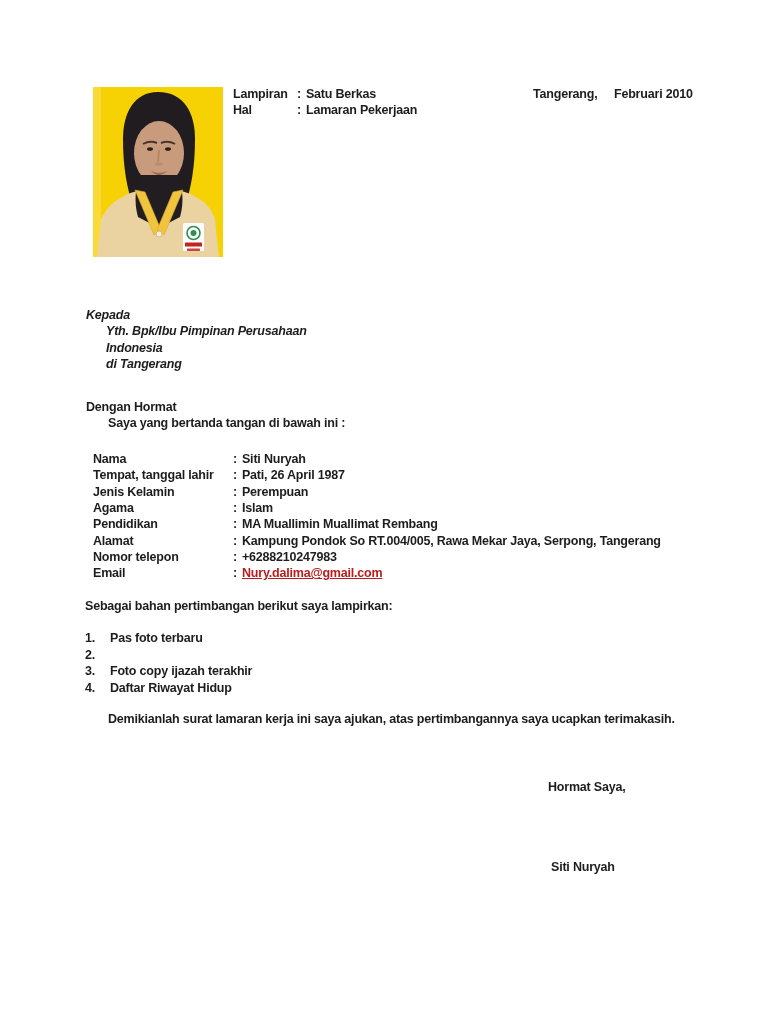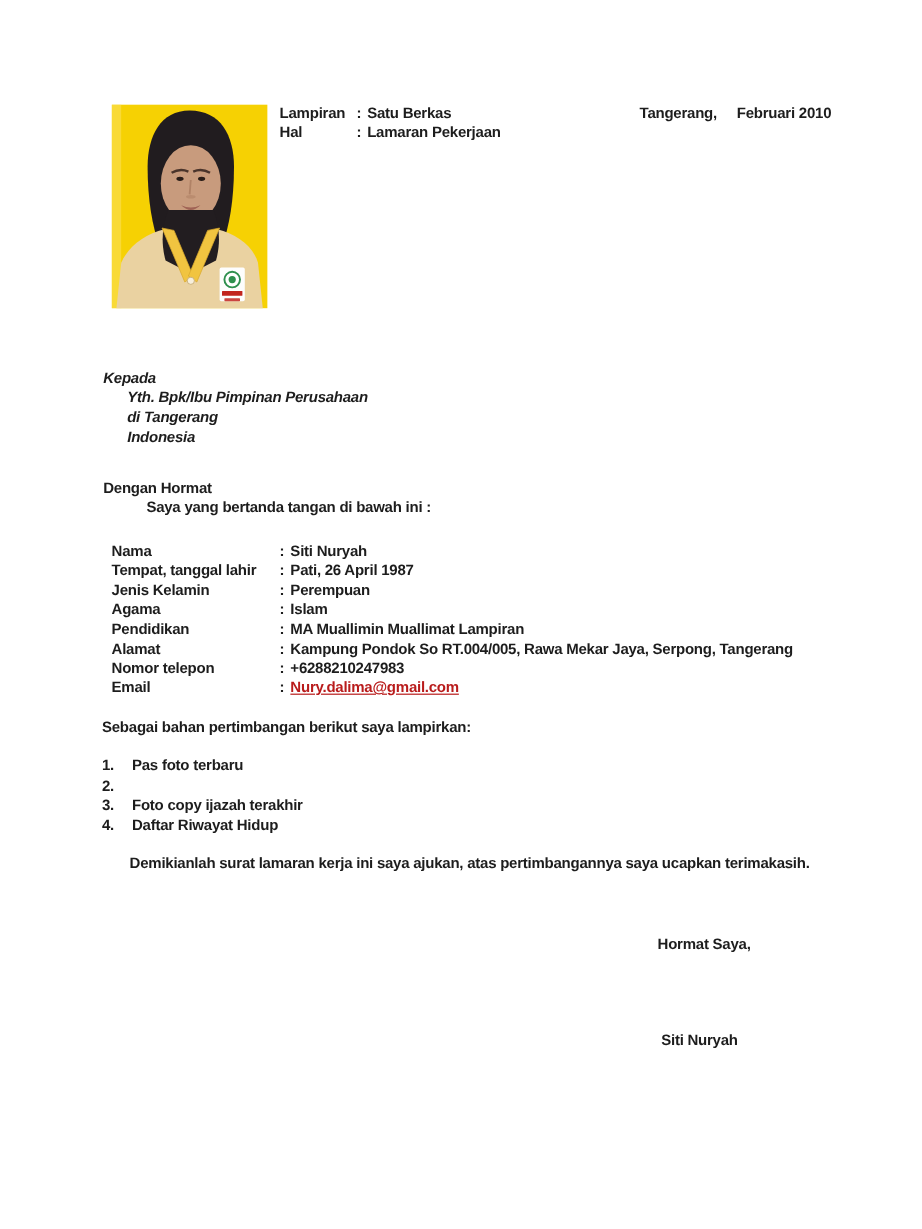--- a/index.html
+++ b/index.html
@@ -30,21 +30,21 @@
   
   .city{left:533px;top:86px;}
   .date{left:614px;top:86px;}
 
   
   .recipient{left:86px;top:307px;font-style:italic;}
   .recipient .indent{margin-left:20px;}
 
   
   .opening{left:86px;top:399px;}
-  .opening .indent{margin-left:36px;}
+  .opening .indent{margin-left:22px;}
 
   
   .biodata{left:93px;top:451px;width:640px;}
   .bio-row{display:flex;line-height:16.35px;align-items:flex-end;}
   .bio-label{width:140px;flex:0 0 140px;}
   .bio-value{display:flex;white-space:nowrap;}
   .email-link{color:#b91c1c;text-decoration:underline;cursor:pointer;}
 
   
   .attach-intro{left:85px;top:598px;}
@@ -106,22 +106,22 @@
       <span>Lamaran Pekerjaan</span>
   </div>
 </div>
 
 <span class="abs city">Tangerang,</span>
 <span class="abs date">Februari 2010</span>
 
 <div class="abs recipient">
   <div>Kepada</div>
   <div class="indent">Yth. Bpk/Ibu Pimpinan Perusahaan</div>
+  <div class="indent">Indonesia</div>
   <div class="indent">di Tangerang</div>
-  <div class="indent">Indonesia</div>
 </div>
 
 <div class="abs opening">
   <div>Dengan Hormat</div>
   <div class="indent">Saya yang bertanda tangan di bawah ini :</div>
 </div>
 
 <div class="abs biodata">
   <div class="bio-row">
     <span class="bio-label">Nama</span>
@@ -148,21 +148,21 @@
     <span class="bio-label">Agama</span>
     <span class="bio-value">
         <span class="colon">:</span>
         <span>Islam</span>
       </span>
   </div>
   <div class="bio-row">
     <span class="bio-label">Pendidikan</span>
     <span class="bio-value">
         <span class="colon">:</span>
-        <span>MA Muallimin Muallimat Lampiran</span>
+        <span>MA Muallimin Muallimat Rembang</span>
       </span>
   </div>
   <div class="bio-row">
     <span class="bio-label">Alamat</span>
     <span class="bio-value">
         <span class="colon">:</span>
         <span>Kampung Pondok So RT.004/005, Rawa Mekar Jaya, Serpong, Tangerang</span>
       </span>
   </div>
   <div class="bio-row">

